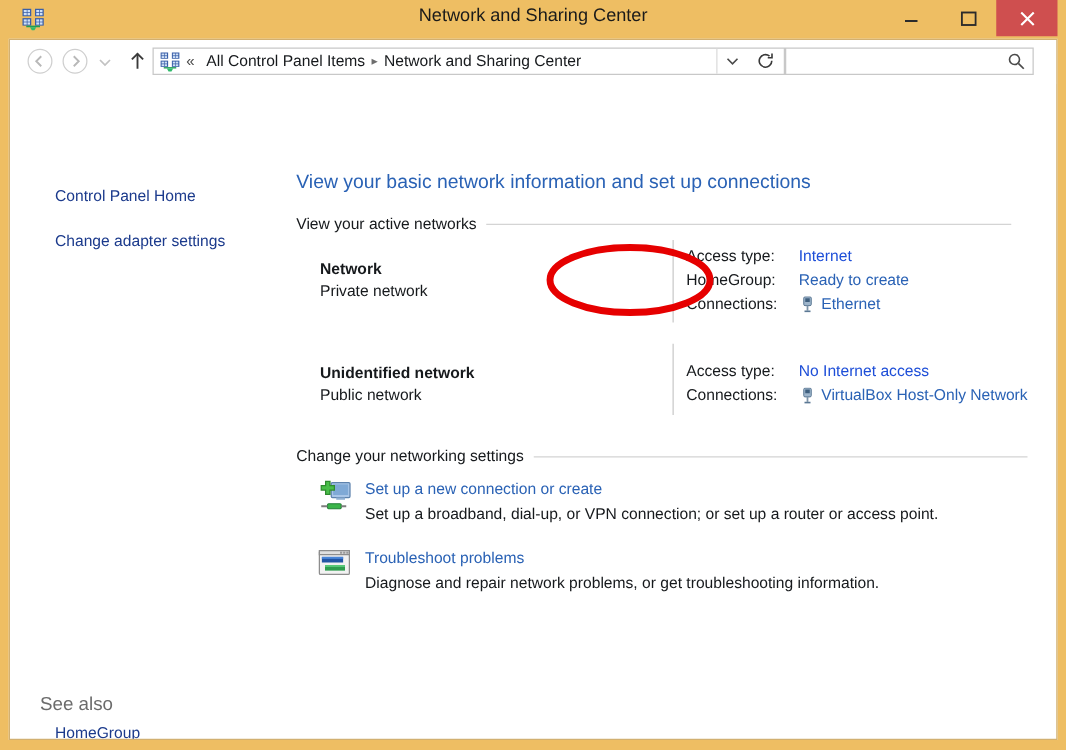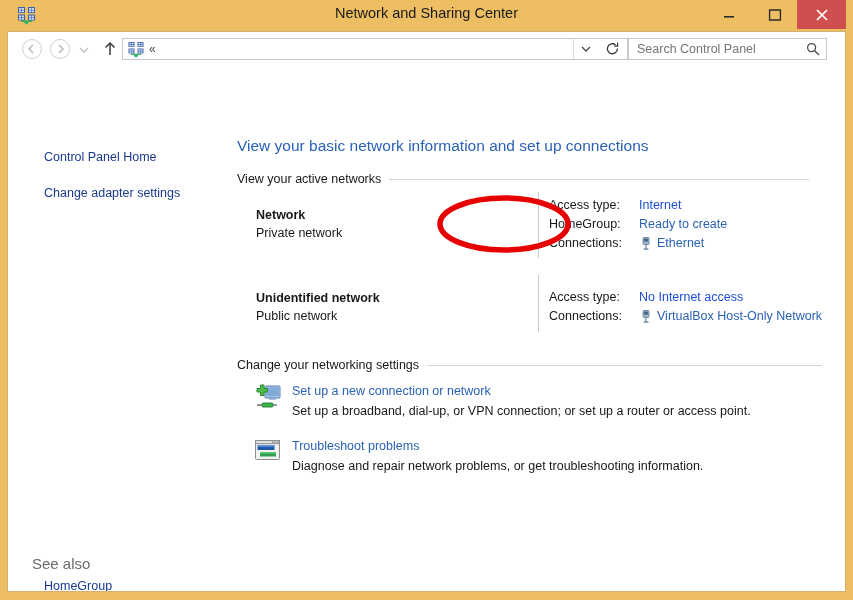--- a/index.html
+++ b/index.html
@@ -441,35 +441,37 @@
             <rect x="9.5" y="7.5" width="6" height="5" fill="#3a5fa8"></rect>
             <rect x="10.3" y="8.3" width="2" height="1.5" fill="#cfe0f5"></rect>
             <rect x="12.8" y="8.3" width="1.8" height="1.5" fill="#cfe0f5"></rect>
             <rect x="10.3" y="10.4" width="2" height="1.5" fill="#cfe0f5"></rect>
             <rect x="12.8" y="10.4" width="1.8" height="1.5" fill="#cfe0f5"></rect>
             <rect x="3" y="12.7" width="10" height="1.1" fill="#1f9d55"></rect>
             <path d="M5.5 13.8 L10.5 13.8 L9.2 16.2 L6.8 16.2 Z" fill="#2fbb6a"></path>
           </svg>
         </span>
         <span id="crumb-chevrons">«</span>
+        <span id="crumb-items">
+          <span>All Control Panel Items</span><span class="crumb-sep">▸</span><span>Network and Sharing Center</span>
+        </span>
         <div id="crumb-drop">
           <svg width="11" height="8" viewBox="0 0 11 8">
             <path d="M1.5 2 L5.5 6 L9.5 2" fill="none" stroke="#4a4a4a" stroke-width="1.3"></path>
           </svg>
         </div>
         <div id="crumb-refresh">
           <svg width="14" height="14" viewBox="0 0 14 14">
             <path d="M11.4 6.6 A5 5 0 1 1 9.6 2.9" fill="none" stroke="#3a3a3a" stroke-width="1.3"></path>
             <path d="M11.6 0.8 L11.6 4.2 L8.2 4.2" fill="none" stroke="#3a3a3a" stroke-width="1.3"></path>
           </svg>
         </div>
       </div>
 
       <div id="searchbox">
-        <input id="search-input" type="text" placeholder="Search Control Panel" style="">
         <span id="search-icon">
           <svg width="14" height="14" viewBox="0 0 14 14">
             <circle cx="5.6" cy="5.6" r="4" fill="none" stroke="#4a4a4a" stroke-width="1.3"></circle>
             <path d="M8.7 8.7 L13 13" stroke="#4a4a4a" stroke-width="1.4"></path>
           </svg>
         </span>
       </div>
     </div>
 
     <div id="body-area">
@@ -538,21 +540,21 @@
           <svg width="30" height="30" viewBox="0 0 30 30">
             <rect x="12" y="3" width="15" height="12" rx="1" fill="#a9c6e8" stroke="#5d82ad" stroke-width="1"></rect>
             <rect x="13.5" y="4.5" width="12" height="8.5" fill="#7fa9d6"></rect>
             <rect x="16" y="15" width="7" height="1.8" fill="#8fb0d4"></rect>
             <path d="M4 5.5 L7.5 5.5 L7.5 2 L11 2 L11 5.5 L14.5 5.5 L14.5 9 L11 9 L11 12.5 L7.5 12.5 L7.5 9 L4 9 Z" fill="#49be49" stroke="#2f8a2f" stroke-width="1"></path>
             <rect x="9" y="20" width="11" height="4" rx="1" fill="#3bb54a" stroke="#238037" stroke-width="0.9"></rect>
             <path d="M4 22 L9 22" stroke="#7d7d7d" stroke-width="1.6"></path>
             <path d="M20 22 L24 22" stroke="#7d7d7d" stroke-width="1.6"></path>
           </svg>
         </span>
-        <div class="task-link" id="task1-link">Set up a new connection or network</div>
+        <div class="task-link" id="task1-link">Set up a new connection or create</div>
         <div class="task-desc" id="task1-desc">Set up a broadband, dial-up, or VPN connection; or set up a router or access point.</div>
 
         <span class="task-icon" id="task2-icon">
           <svg width="30" height="30" viewBox="0 0 30 30">
             <rect x="2.5" y="4.5" width="24" height="19" rx="1" fill="#f2f2f2" stroke="#8d8d8d" stroke-width="1"></rect>
             <rect x="2.5" y="4.5" width="24" height="3.2" fill="#e0e0e0" stroke="#8d8d8d" stroke-width="1"></rect>
             <rect x="19" y="5.3" width="1.8" height="1.7" fill="#9a9a9a"></rect>
             <rect x="21.5" y="5.3" width="1.8" height="1.7" fill="#9a9a9a"></rect>
             <rect x="24" y="5.3" width="1.8" height="1.7" fill="#9a9a9a"></rect>
             <rect x="4.5" y="9.5" width="17" height="4.5" fill="#2255a4"></rect>

